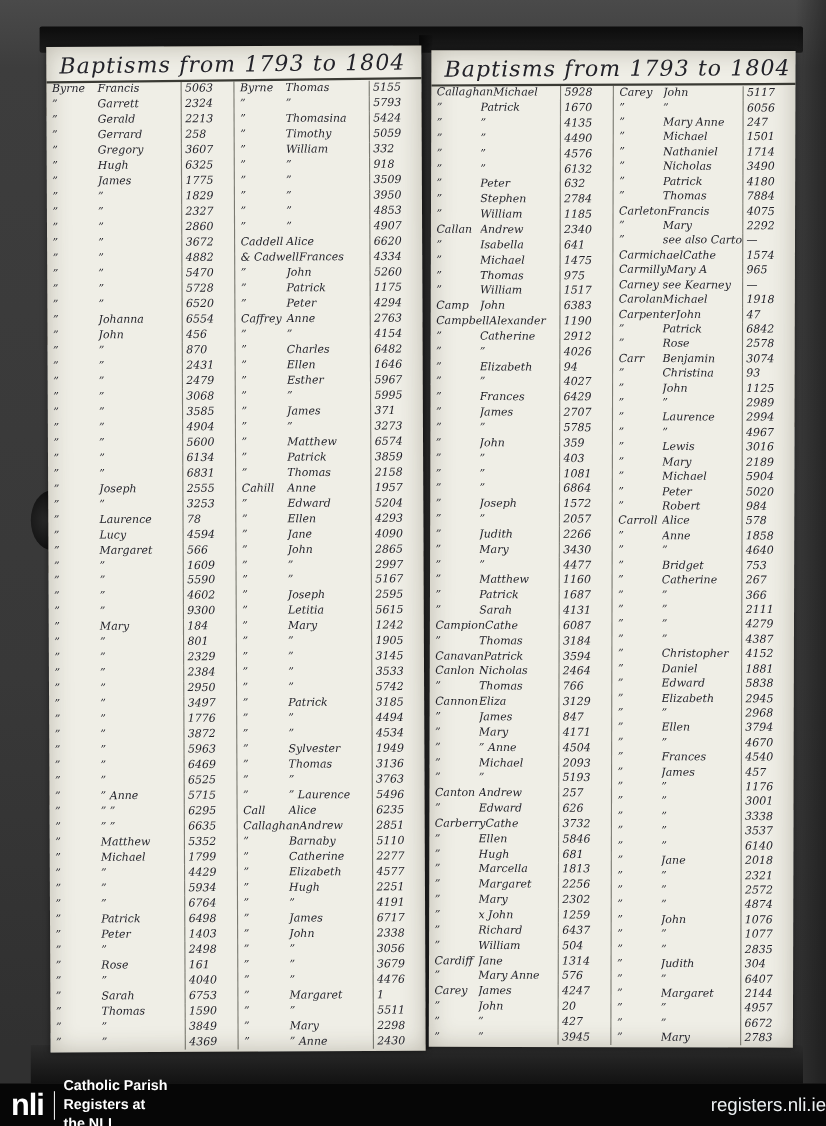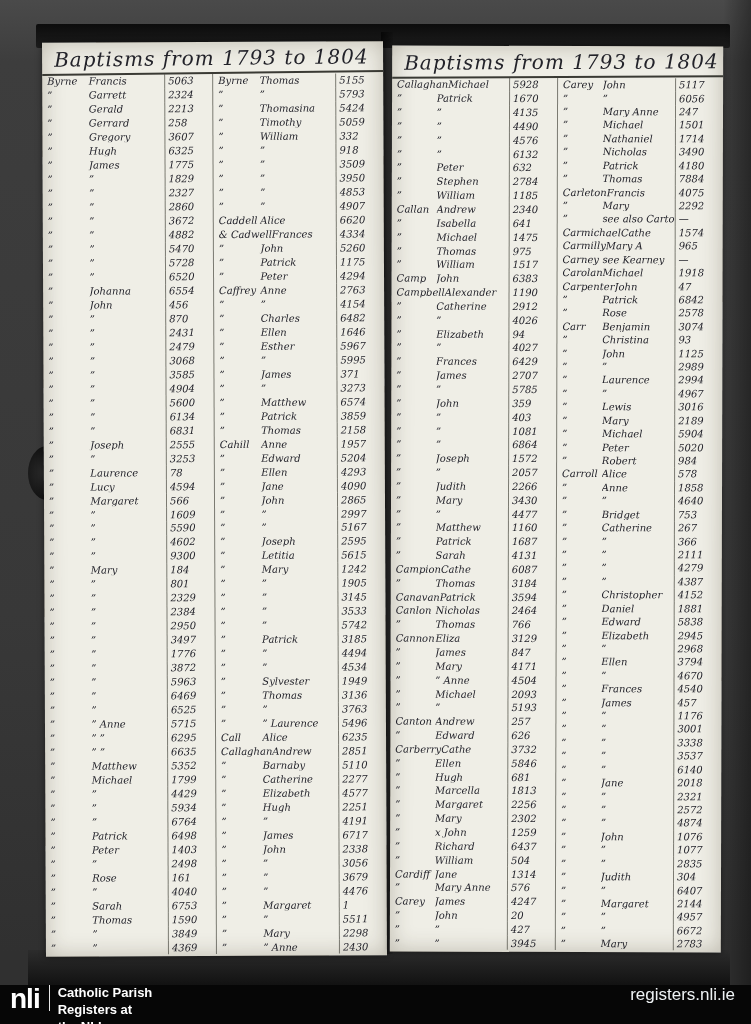--- a/index.html
+++ b/index.html
@@ -37,27 +37,27 @@
   .row { flex:1 1 0; min-height:0; display:flex; align-items:center;
     font-style:italic; font-size:10px; color:#23232b; }
   .names { flex:1 1 0; min-width:0; display:flex; overflow:hidden; }
   .surname { flex:0 0 auto; min-width:34%; padding-left:5px; white-space:nowrap; }
   .forename { flex:1 1 0; white-space:nowrap; overflow:hidden; }
   .num { flex:0 0 44px; align-self:stretch; display:flex; align-items:center;
     border-left:1px solid rgba(60,60,50,.65); padding-left:3px; white-space:nowrap;
     font-size:10px; }
 
   .footer { position:absolute; left:0; top:985px; width:751px; height:39px;
-    background:#060606; display:flex; align-items:flex-start;
+    background:#060606; display:flex; align-items:center;
     font-family:"Liberation Sans", sans-serif; }
   .nli-logo { color:#ffffff; font-weight:bold; font-size:28px; line-height:1;
     margin-left:10px; letter-spacing:-1px; }
   .footer-divider { width:1px; height:26px; background:#e8e8e8; margin:0 8px 0 9px; }
   .footer-caption { color:#ffffff; font-size:13px; font-weight:bold; line-height:1.3; }
-  .site-link { margin-left:auto; margin-right:16px; color:#eef2f4; font-size:17px;
+  .site-link { margin-left:auto; margin-right:0; color:#eef2f4; font-size:17px;
     text-decoration:none; }
 </style>
 </head>
 <body>
 
 <div class="stage">
   <div class="top-band"></div>
   <div class="right-shade"></div>
   <div class="bottom-shade"></div>
   <div class="seam"></div>

